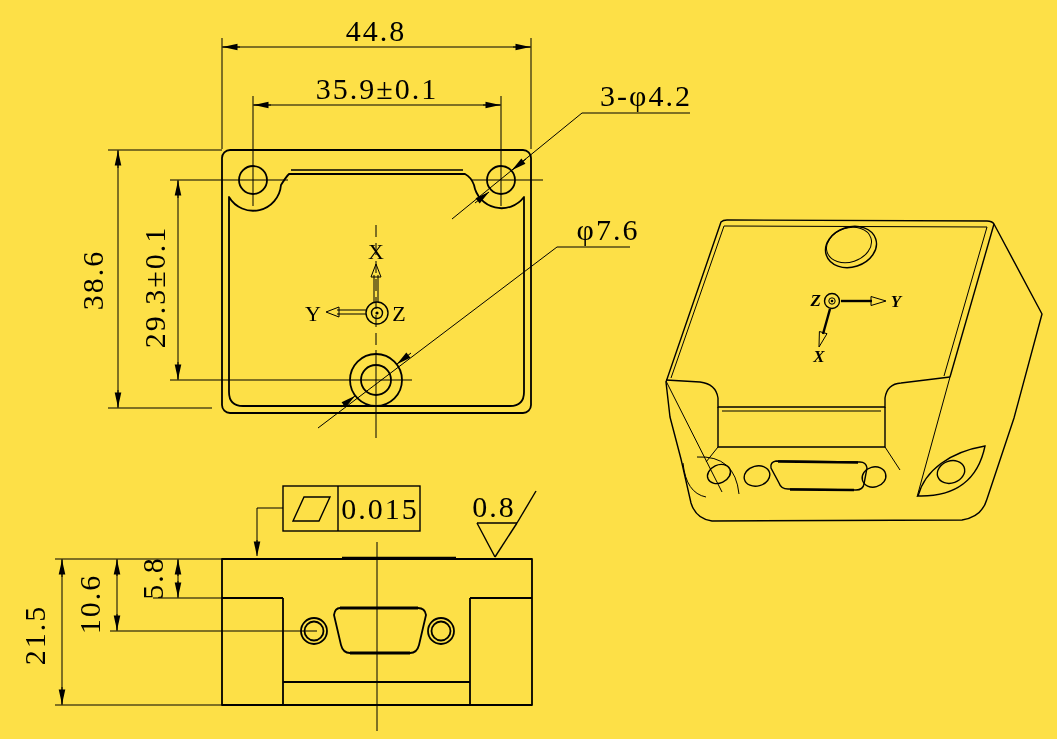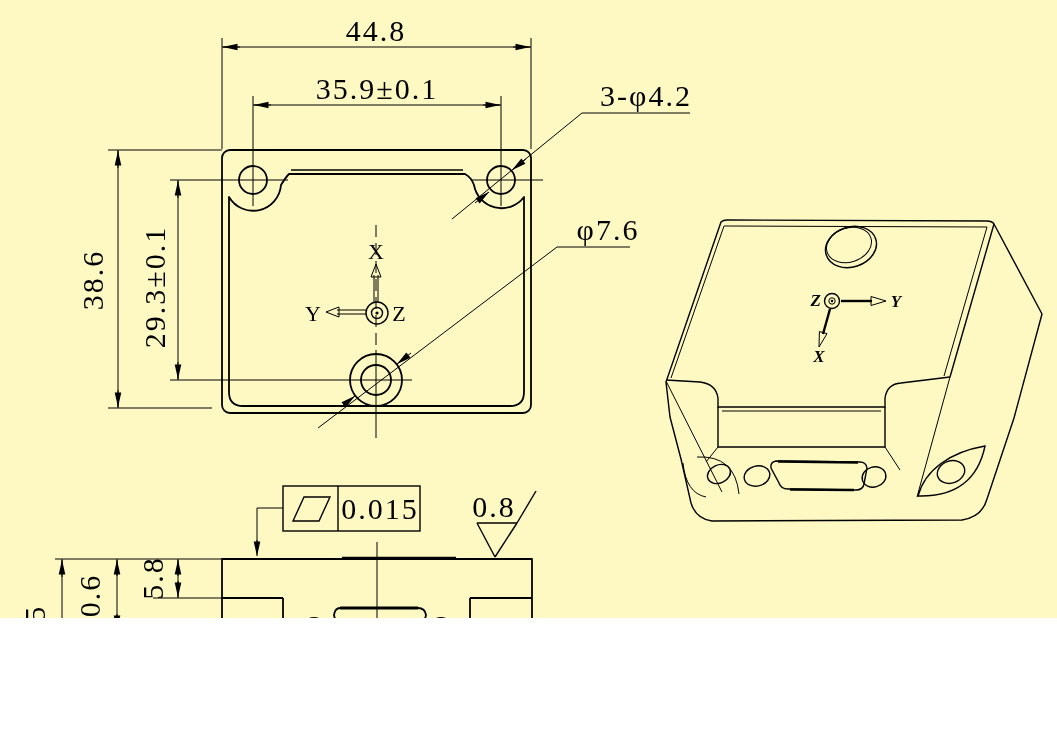--- a/index.html
+++ b/index.html
@@ -1,16 +1,16 @@
 <!DOCTYPE html>
 <html><head>
 <meta charset="utf-8">
 <style>
   html,body{margin:0;padding:0;background:#ffffff;}
-  #stage{position:relative;width:1057px;height:618px;background:#fef9c3;overflow:hidden;}
+  #stage{position:relative;width:1057px;height:739px;background:#fde047;overflow:hidden;}
   svg{display:block;}
   
   .ol{stroke:#000;fill:none;stroke-width:1.8;stroke-linecap:butt;stroke-linejoin:round;}
   .md{stroke:#000;fill:none;stroke-width:1.4;stroke-linecap:butt;}
   .tn{stroke:#000;fill:none;stroke-width:1;stroke-linecap:butt;}
   .t3{stroke:#000;fill:none;stroke-width:3;stroke-linecap:butt;}
   .t25{stroke:#000;fill:none;stroke-width:2.4;stroke-linecap:butt;}
   text{fill:#000;stroke:none;font-family:"Liberation Serif",serif;}
   .dim{font-size:30px;letter-spacing:2px;}
   .ax{font-size:22px;}

